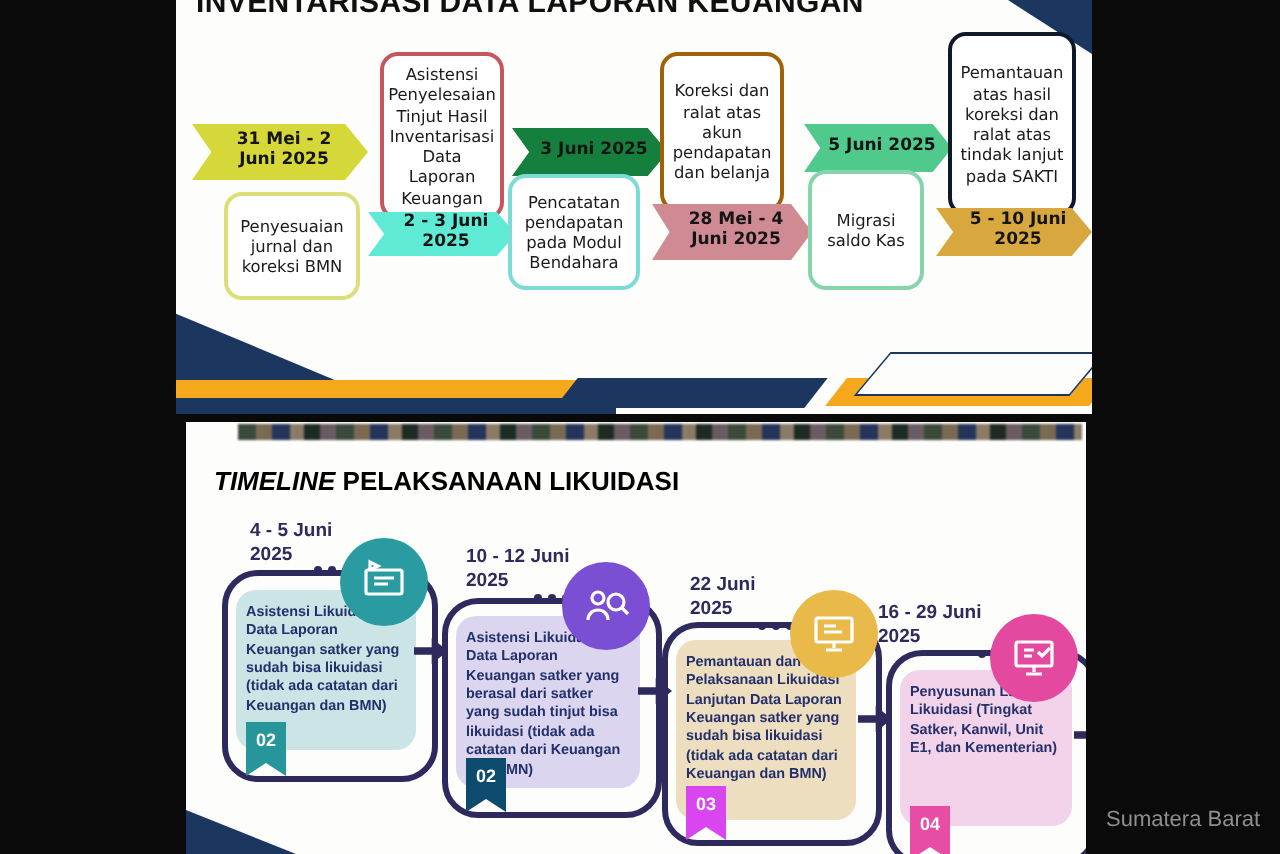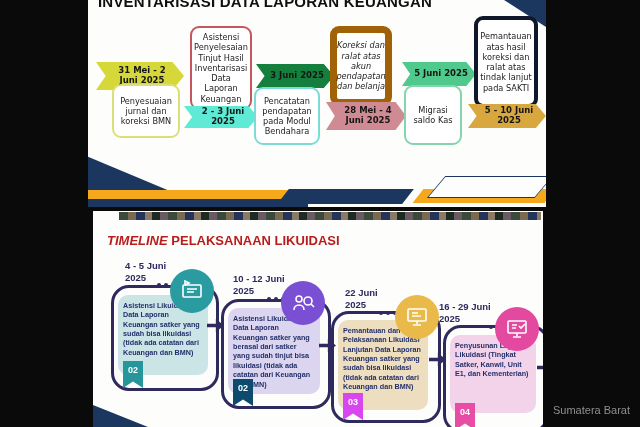--- a/index.html
+++ b/index.html
@@ -24,34 +24,34 @@
   }
   .tl-box{
     position:absolute;background:#fff;border-radius:9px;display:flex;align-items:center;justify-content:center;
     text-align:center;font-size:8.2px;line-height:1.25;color:#1c1c1c;padding:3px;box-sizing:border-box;
     font-family:"DejaVu Sans",sans-serif;
   }
   .c1 .chev-bg{background:#d5d838;} .c1-box{border:2px solid #dcdf78;}
   .c2 .chev-bg{background:#5eead4;}
   .c2-bd{border:2px solid #c7555d;}
   .c3 .chev-bg{background:#15803d;} .c3-bd{border:2px solid #7cdcd5;}
-  .c4 .chev-bg{background:#cf8a94;} .c4-bd{border:7px solid #a16207;font-style:italic;}
+  .c4 .chev-bg{background:#cf8a94;} .c4-bd{border:2px solid #a16207;}
   .c5 .chev-bg{background:#4fc98c;} .c5-bd{border:2px solid #85d5ac;}
-  .c6 .chev-bg{background:#d8a83f;} .c6-bd{border:4px solid #0f172a;}
+  .c6 .chev-bg{background:#d8a83f;} .c6-bd{border:2px solid #0f172a;}
   .deco{position:absolute;}
   .navy{background:#1b3760;}
   .yellow{background:#f5a81c;}
 
   
   .strip{
     position:absolute;left:26px;top:1px;width:422px;height:8px;
     background:repeating-linear-gradient(90deg,#3c4a3c 0 9px,#7a6a52 9px 17px,#24345a 17px 26px,#8a7a66 26px 33px,#1d2b22 33px 41px,#6a5a62 41px 49px);
     filter:blur(.4px);
   }
-  .s2-title{position:absolute;left:14px;top:22px;font-size:13px;font-weight:800;color:#b91c1c;}
+  .s2-title{position:absolute;left:14px;top:22px;font-size:13px;font-weight:800;color:#000000;}
   .s2-title .it{font-style:italic;}
   .s2-date{position:absolute;font-size:9.5px;font-weight:800;color:#2e2a5e;line-height:1.25;white-space:pre-line;}
   .dots{position:absolute;width:4px;height:4px;border-radius:50%;background:#2e2a5e;box-shadow:7px 0 0 #2e2a5e,14px 0 0 #2e2a5e;}
   .conn{position:absolute;border:3.5px solid #2e2a5e;border-radius:18px;background:transparent;}
   .s2-box{
     position:absolute;border-radius:10px;padding:6px 5px;box-sizing:border-box;
     font-size:7.2px;font-weight:700;color:#23306b;line-height:1.3;
   }
   .t1-box{background:#cbe4e6;} .t2-box{background:#dbd5ef;} .t3-box{background:#eedec0;} .t4-box{background:#f3d3ea;}
   .circle{position:absolute;width:44px;height:44px;border-radius:50%;display:flex;align-items:center;justify-content:center;}
@@ -77,21 +77,21 @@
   <div class="deco navy" style="left:416px;top:0;width:42px;height:30px;clip-path:polygon(0 0,100% 0,100% 90%);"></div>
   <div class="deco navy" style="left:0;top:150px;width:120px;height:57px;clip-path:polygon(0 12%,100% 100%,0 100%);"></div>
   <div class="deco yellow" style="left:0;top:190px;width:230px;height:12px;clip-path:polygon(0 0,90% 0,100% 100%,0 100%);"></div>
   <div class="deco navy" style="left:0;top:199px;width:220px;height:8px;"></div>
   <div class="deco navy" style="left:195px;top:189px;width:125px;height:15px;transform:skewX(-38deg);"></div>
   <div class="deco yellow" style="left:330px;top:189px;width:132px;height:14px;transform:skewX(-38deg);"></div>
   <div class="deco" style="left:348px;top:176px;width:108px;height:22px;transform:skewX(-40deg);border:1.5px solid #1b3760;background:#fdfdfc;box-sizing:border-box;"></div>
 
   <div class="c1">
     <div class="chev chev-bg" style="left:8px;top:62px;width:88px;height:28px;">31 Mei - 2 Juni 2025</div>
-    <div class="tl-box c1-box" style="left:24px;top:84px;width:68px;height:54px;">Penyesuaian jurnal dan koreksi BMN</div>
+    <div class="tl-box c1-box" style="left:24px;top:96px;width:68px;height:54px;">Penyesuaian jurnal dan koreksi BMN</div>
   </div>
   <div class="c2">
     <div class="tl-box c2-bd" style="left:102px;top:26px;width:62px;height:84px;">Asistensi Penyelesaian Tinjut Hasil Inventarisasi Data Laporan Keuangan</div>
     <div class="chev chev-bg" style="left:96px;top:106px;width:74px;height:22px;">2 - 3 Juni 2025</div>
   </div>
   <div class="c3">
     <div class="chev chev-bg" style="left:168px;top:64px;width:78px;height:24px;">3 Juni 2025</div>
     <div class="tl-box c3-bd" style="left:166px;top:87px;width:66px;height:58px;">Pencatatan pendapatan pada Modul Bendahara</div>
   </div>
   <div class="c4">

